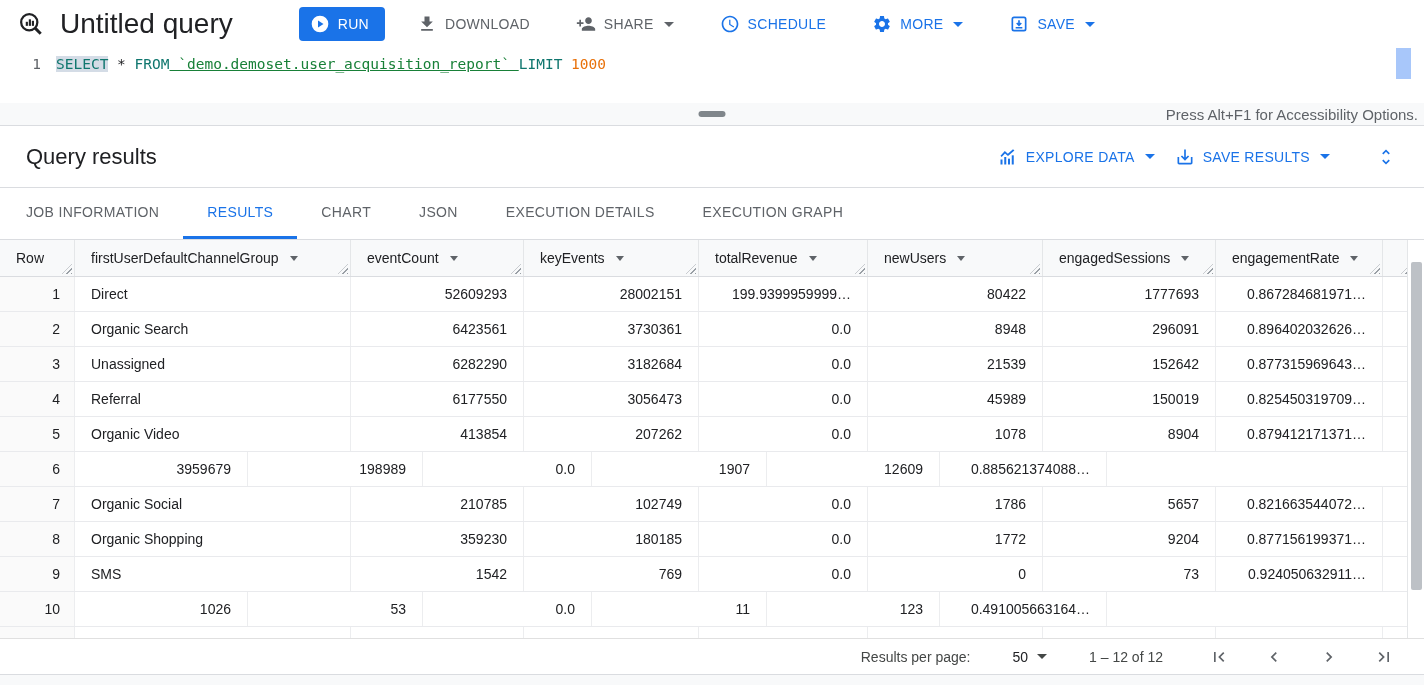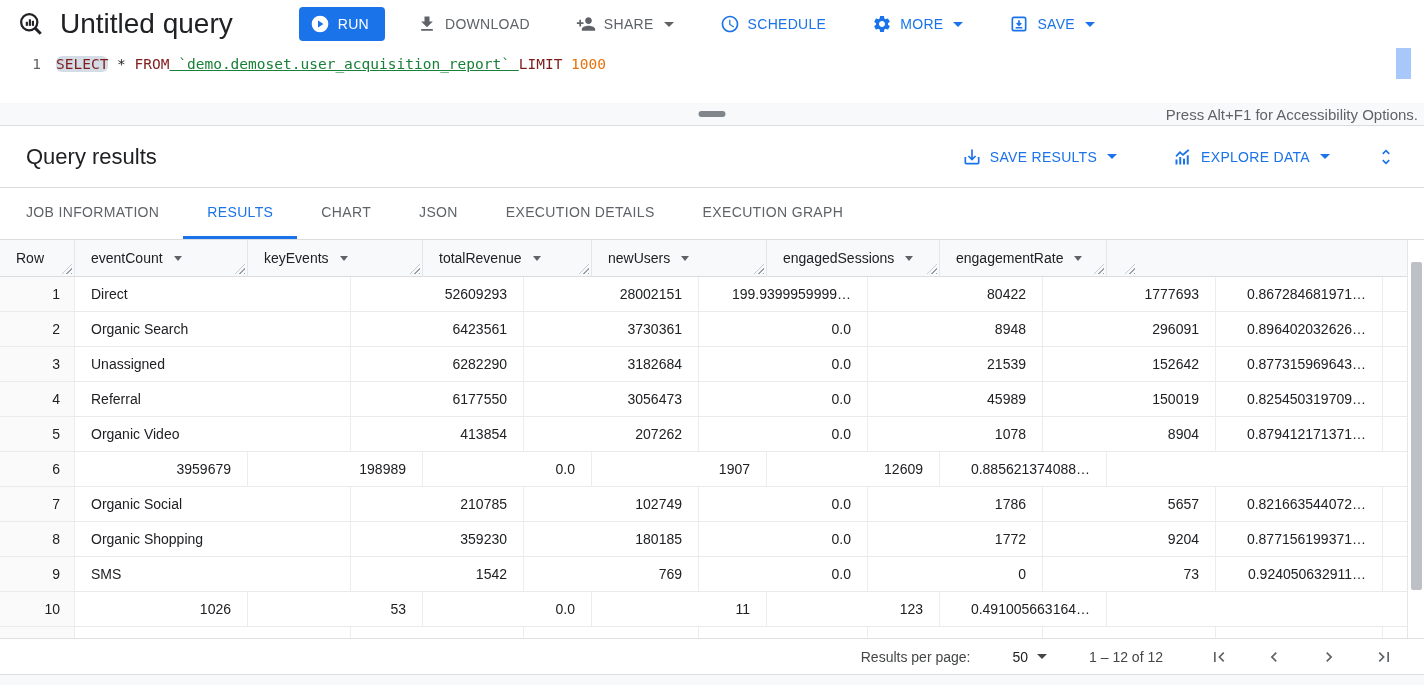--- a/index.html
+++ b/index.html
@@ -19,21 +19,21 @@
   .blue { color:#1a73e8; }
   .gap26 { margin-left:26px; }
   .caret { width:0; height:0; border-left:5px solid transparent; border-right:5px solid transparent;
     border-top:5px solid currentColor; margin-left:2px; }
 
   
   .editor { position:relative; height:55px; display:flex;
     font-family:"DejaVu Sans Mono","Liberation Mono",monospace; font-size:14.5px; background:#fff; }
   .gutter { width:56px; flex:none; text-align:right; padding:8px 15px 0 0; color:#5f6368; }
   .codeline { padding-top:8px; white-space:pre; }
-  .kw { color:#7f1d1d;border-radius:6px; }
+  .kw { color:#0f766e; }
   .kw.selected { background:#d4dce6; }
   .tblref { color:#188038; text-decoration:underline; }
   .numlit { color:#e8710a; }
   .ed-thumb { position:absolute; right:13px; top:0; width:15px; height:31px; background:#a8c7fa; }
 
   
   .a11y { position:relative; height:23px; background:#f8f9fa; border-bottom:1px solid #dadce0;
     display:flex; align-items:center; justify-content:flex-end; padding-right:6px;
     color:#5f6368; font-size:15px; }
   .drag-pill { position:absolute; left:50%; top:50%; transform:translate(-50%,-50%);
@@ -155,36 +155,36 @@
 </div>
 
 <div class="a11y">
   <div class="drag-pill"></div>
   <span>Press Alt+F1 for Accessibility Options.</span>
 </div>
 
 <section class="res-head">
   <h2 class="res-title">Query results</h2>
   <div class="spacer"></div>
-  <button class="btn blue">
-    <svg viewBox="0 0 24 24" fill="currentColor">
-      <path d="M19 12v7H5v-7H3v7c0 1.1.9 2 2 2h14c1.1 0 2-.9 2-2v-7h-2zm-6 .67l2.59-2.58L17 11.5l-5 5-5-5 1.41-1.41L11 12.67V3h2v9.67z"></path>
-    </svg>
-    <span>SAVE RESULTS</span>
-    <span class="caret"></span>
-  </button>
   <button class="btn blue gap36">
     <svg viewBox="0 0 24 24" fill="currentColor">
       <rect x="3" y="15" width="2.4" height="6"></rect>
         <rect x="7.5" y="12" width="2.4" height="9"></rect>
       <rect x="12" y="14" width="2.4" height="7"></rect>
         <rect x="16.5" y="10" width="2.4" height="11"></rect>
       <path d="M3 10.5l5.2-5.7 3.6 3.2L18 2.6l1.7 1.5-7.7 6.8-3.6-3.2-4 4.4z"></path>
     </svg>
     <span>EXPLORE DATA</span>
+    <span class="caret"></span>
+  </button>
+  <button class="btn blue">
+    <svg viewBox="0 0 24 24" fill="currentColor">
+      <path d="M19 12v7H5v-7H3v7c0 1.1.9 2 2 2h14c1.1 0 2-.9 2-2v-7h-2zm-6 .67l2.59-2.58L17 11.5l-5 5-5-5 1.41-1.41L11 12.67V3h2v9.67z"></path>
+    </svg>
+    <span>SAVE RESULTS</span>
     <span class="caret"></span>
   </button>
   <button class="btn blue unfold-btn">
     <svg viewBox="0 0 24 24" fill="currentColor">
       <path d="M12 5.83L15.17 9l1.41-1.41L12 3 7.41 7.59 8.83 9 12 5.83zm0 12.34L8.83 15l-1.41 1.41L12 21l4.59-4.59L15.17 15 12 18.17z"></path>
     </svg>
   </button>
 </section>
 
 <nav class="tabs" id="tabs">
@@ -193,20 +193,25 @@
     <div class="tab">CHART</div>
     <div class="tab">JSON</div>
     <div class="tab">EXECUTION DETAILS</div>
     <div class="tab">EXECUTION GRAPH</div>
   </nav>
 
 <div class="grid">
   <div class="ghead" id="ghead">
       <div class="hcell" style="width: 75px;">
         <span>Row</span>
+        <div class="rsz"></div>
+      </div>
+      <div class="hcell" style="width: 276px;">
+        <span>firstUserDefaultChannelGroup</span>
+        <span class="sortc"></span>
         <div class="rsz"></div>
       </div>
       <div class="hcell" style="width: 173px;">
         <span>eventCount</span>
         <span class="sortc"></span>
         <div class="rsz"></div>
       </div>
       <div class="hcell" style="width: 175px;">
         <span>keyEvents</span>
         <span class="sortc"></span>

